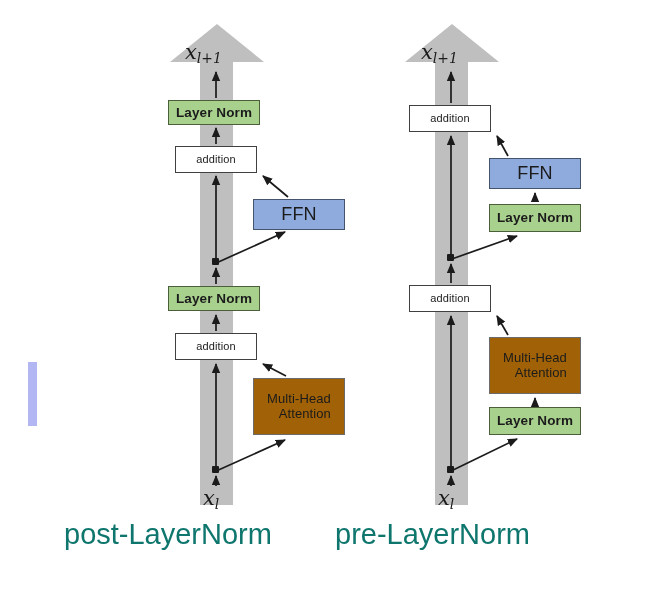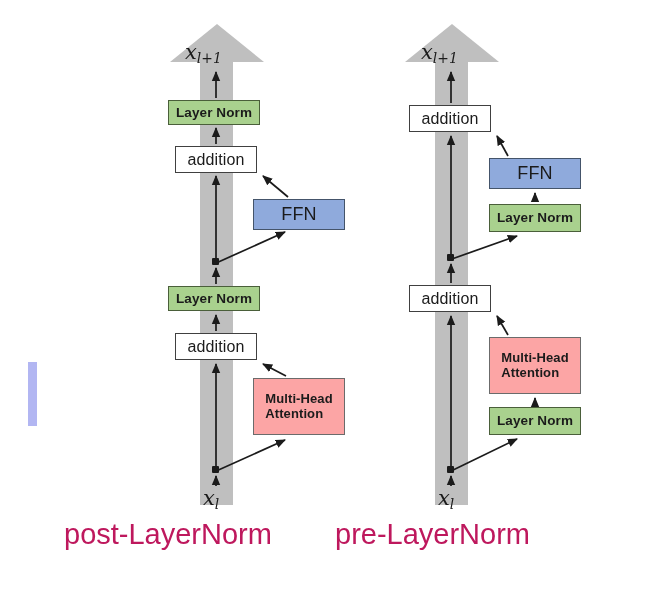--- a/index.html
+++ b/index.html
@@ -45,49 +45,49 @@
   }
 
   
   .node {
     position: absolute;
     box-sizing: border-box;
     border: 1.6px solid #3f3f3f;
     display: flex;
     align-items: center;
     justify-content: center;
-    text-align: left;
+    text-align: right;
     color: #1b1b1b;
     line-height: 1.12;
     letter-spacing: 0.1px;
     white-space: pre-line;
   }
   .node.norm {
     background: #a9d18e;
     border-color: #4a5f3a;
     font-size: 13.5px;
     font-weight: 600;
   }
   .node.add {
     background: #ffffff;
     border-color: #404040;
-    font-size: 16px;
+    font-size: 11px;
     font-weight: 400;
   }
   .node.ffn {
     background: #8faadc;
     border-color: #44546a;
     font-size: 18px;
     font-weight: 400;
   }
   .node.attn {
-    background: #fca5a5;
+    background: #a16207;
     border-color: #6b6b6b;
     font-size: 13px;
-    font-weight: 700;
+    font-weight: 400;
   }
 
   
   .tensor-label {
     position: absolute;
     font-family: "DejaVu Serif", serif;
     font-style: italic;
     color: #1b1b1b;
     white-space: nowrap;
     user-select: none;
@@ -98,21 +98,21 @@
     font-style: italic;
     letter-spacing: 0;
   }
 
   
   .caption {
     position: absolute;
     font-family: "Liberation Sans", sans-serif;
     font-size: 29px;
     font-weight: 400;
-    color: #be185d;
+    color: #0f766e;
     white-space: nowrap;
     text-align: right;
   }
 
   
   #wires {
     position: absolute;
     left: 0; top: 0;
     width: 658px;
     height: 604px;

